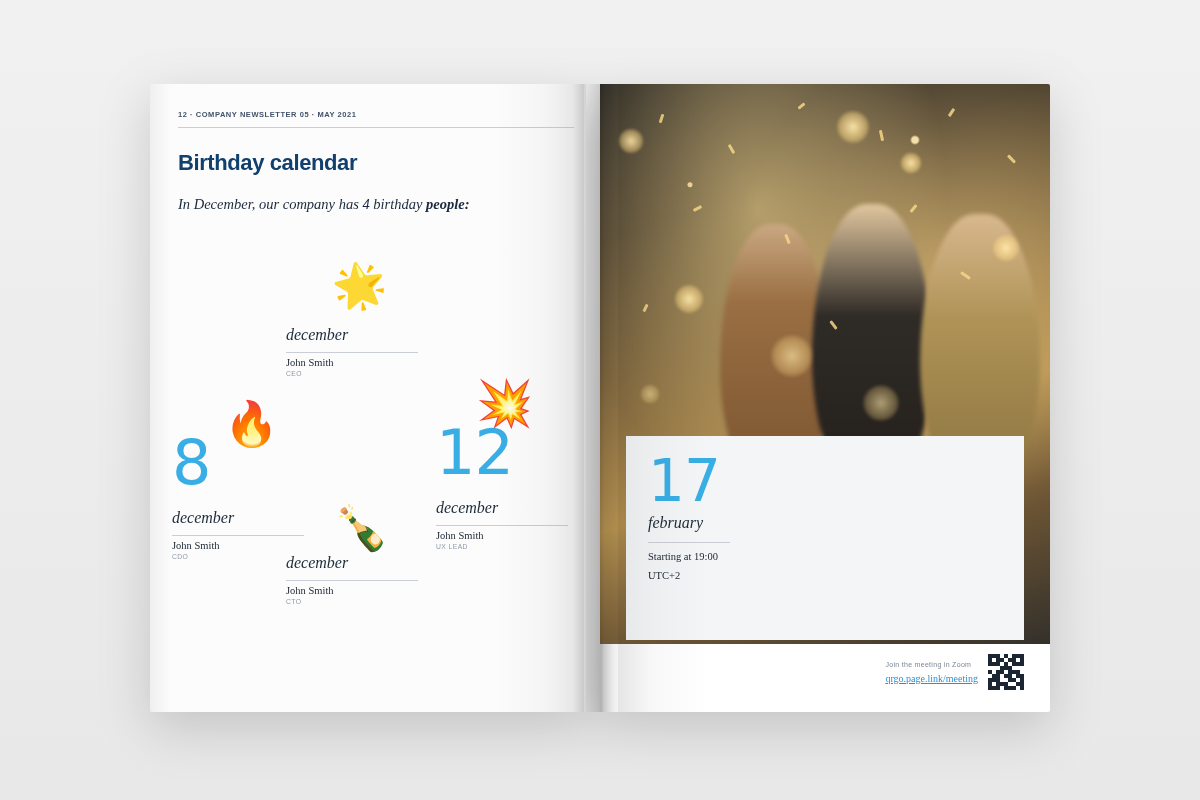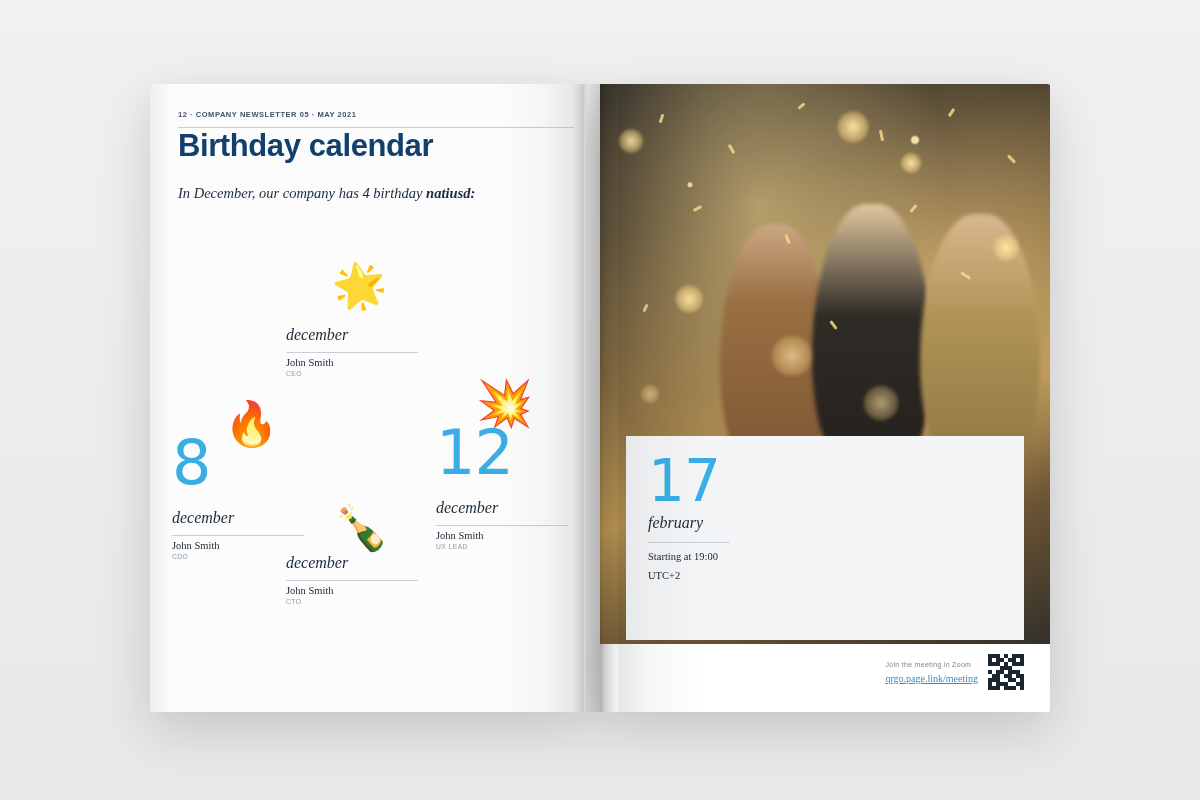--- a/index.html
+++ b/index.html
@@ -96,22 +96,22 @@
     letter-spacing: 0.55px;
     color: #41526a;
     font-weight: 700;
     text-transform: uppercase;
     padding-bottom: 8px;
     border-bottom: 1px solid #c9ced6;
     width: 396px;
   }
 
   .l-title {
-    margin-top: 2px;
-    font-size: 31px;
+    margin-top: 23px;
+    font-size: 22px;
     line-height: 1.05;
     font-weight: 700;
     color: #12406e;
     letter-spacing: -0.4px;
   }
 
   .l-sub {
     margin-top: 22px;
     font-family: "Liberation Serif", serif;
     font-style: italic;
@@ -320,21 +320,21 @@
 
     <div class="page page-left">
       <div class="l-inner">
 
         <div class="running-head">12 · COMPANY NEWSLETTER 05 · MAY 2021</div>
 
         <div class="l-title">Birthday calendar</div>
 
         <div class="l-sub">
           <span>In December, our company has 4 birthday</span>
-          <b>natiusd:</b>
+          <b>people:</b>
         </div>
       </div>
 
       <div class="bday" id="bday-8">
         <div class="emoji">🔥</div>
         <div class="num">8</div>
         <div class="month">december</div>
         <div class="rule"></div>
         <div class="pname">John Smith</div>
         <div class="prole">CDO</div>

